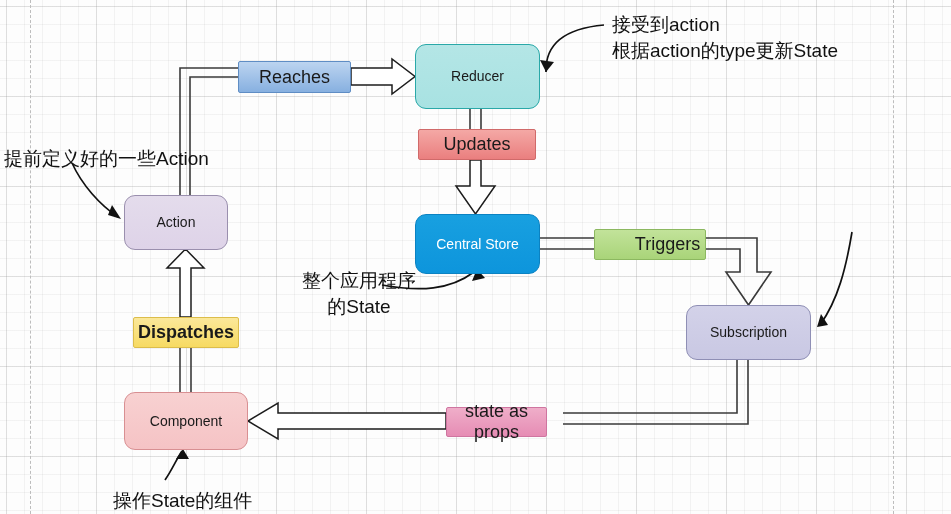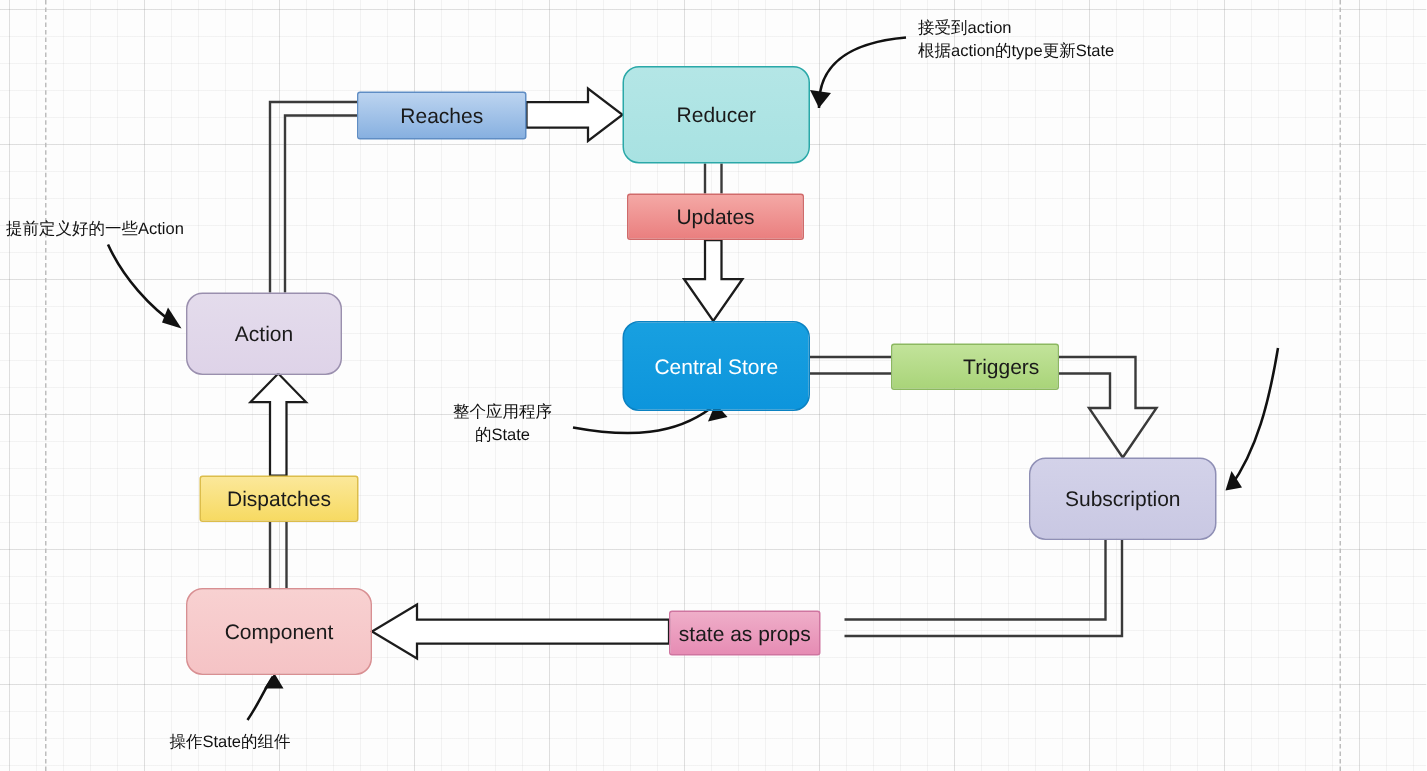--- a/index.html
+++ b/index.html
@@ -45,21 +45,21 @@
     font-size: 14px;
     color: #1a1a1a;
     line-height: 1.15;
     z-index: 3;
   }
   .rounded {
     border-radius: 11px;
   }
   .label-box {
     border-radius: 2px;
-    font-size: 14px;
+    font-size: 18px;
   }
   
   .n-reducer {
     background: linear-gradient(to bottom, #b4e6e6 0%, #a8e2e2 100%);
     background-color: #a9e3e3;
     border: 1.4px solid #2aa8a8;
   }
   .n-action {
     background: linear-gradient(to bottom, #e4dcec 0%, #ded3e8 100%);
     border: 1.4px solid #9a8fae;
@@ -94,21 +94,21 @@
     background: linear-gradient(to bottom, #fbe89a 0%, #f7da62 100%);
     border: 1px solid #dcbd4b;
   }
   .n-props {
     background: linear-gradient(to bottom, #efaec9 0%, #e68cb4 100%);
     border: 1px solid #cf75a0;
   }
   
   .annotation {
     position: absolute;
-    font-size: 11px;
+    font-size: 19px;
     color: #111111;
     line-height: 1.35;
     white-space: pre-line;
     z-index: 4;
   }
   .ann-right { text-align: left; }
   .ann-center { text-align: center; }
 </style>
 </head>
 <body>
@@ -189,21 +189,21 @@
   </div>
 
   <div class="node label-box n-props" style="left:446px; top:407px; width:101px; height:30px;">
     <span>state as props</span>
   </div>
 
   <div class="node rounded n-component" style="left:124px; top:392px; width:124px; height:58px;">
     <span>Component</span>
   </div>
 
-  <div class="node label-box n-dispatches" style="left:133px; top:317px; width:106px; height:31px;">
+  <div class="node label-box n-dispatches" style="left:133px; top:317px; width:106px; height:31px;font-weight:bold;">
     <span>Dispatches</span>
   </div>
 
   <div class="node rounded n-action" style="left:124px; top:195px; width:104px; height:55px;">
     <span>Action</span>
   </div>
 
   <div class="annotation ann-right" style="left:612px; top:12px;">接受到action
 根据action的type更新State</div>
 

